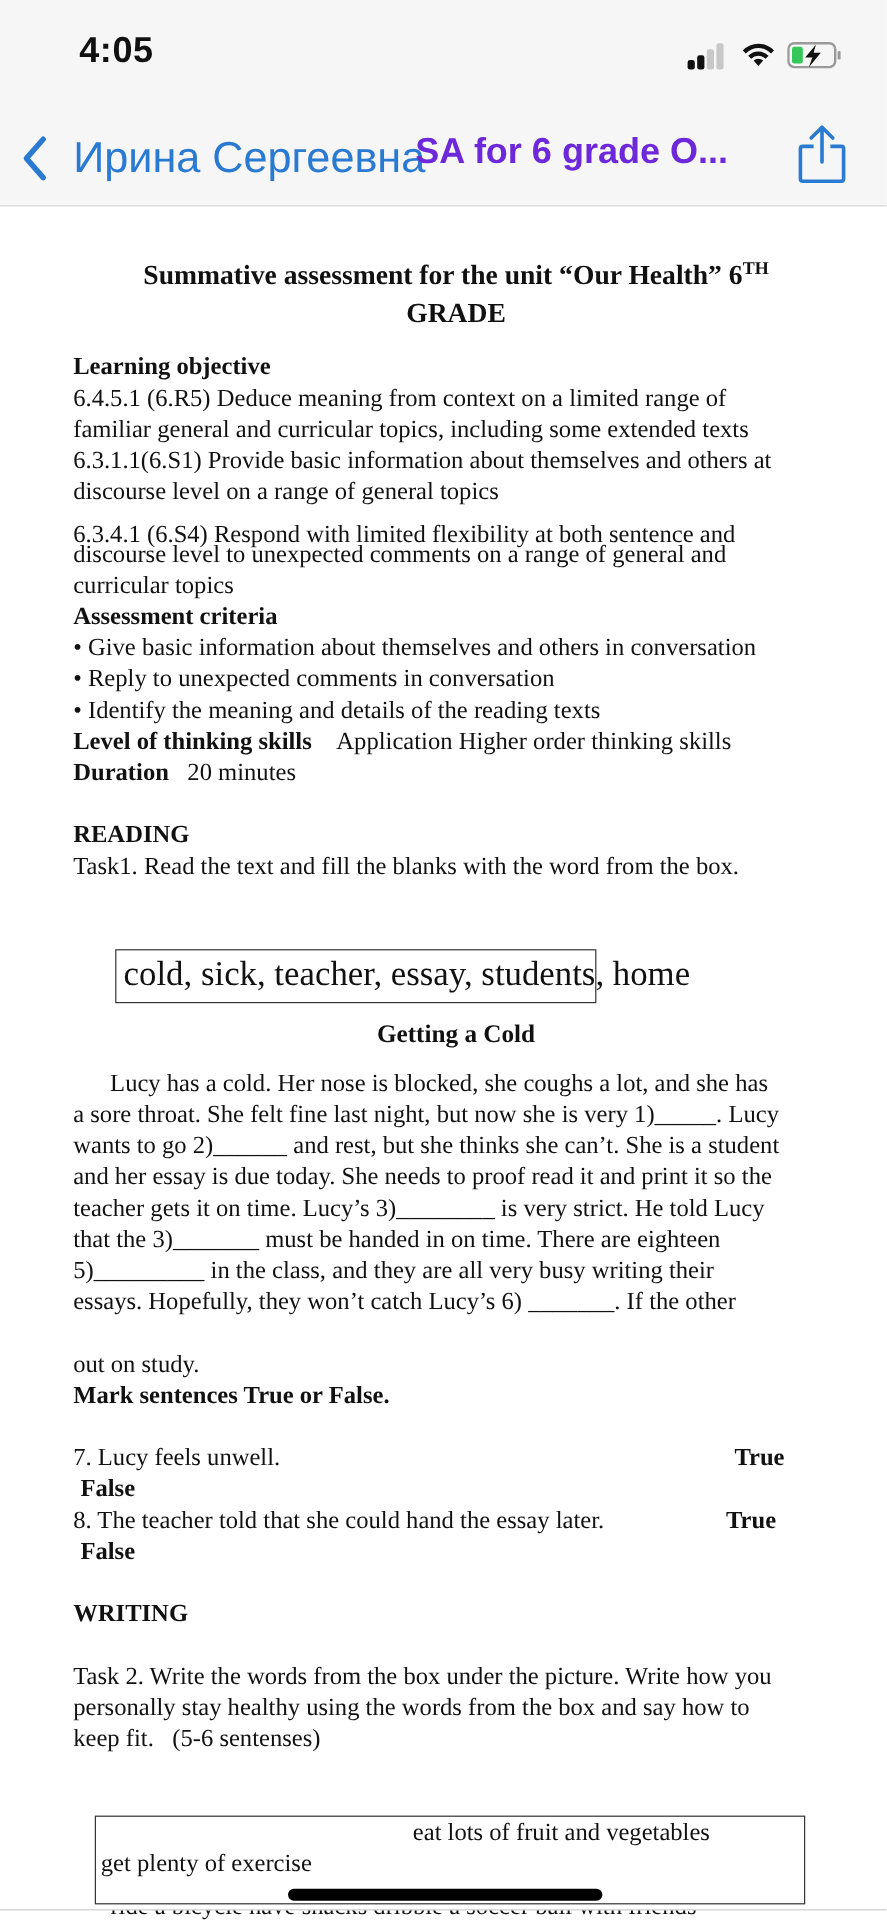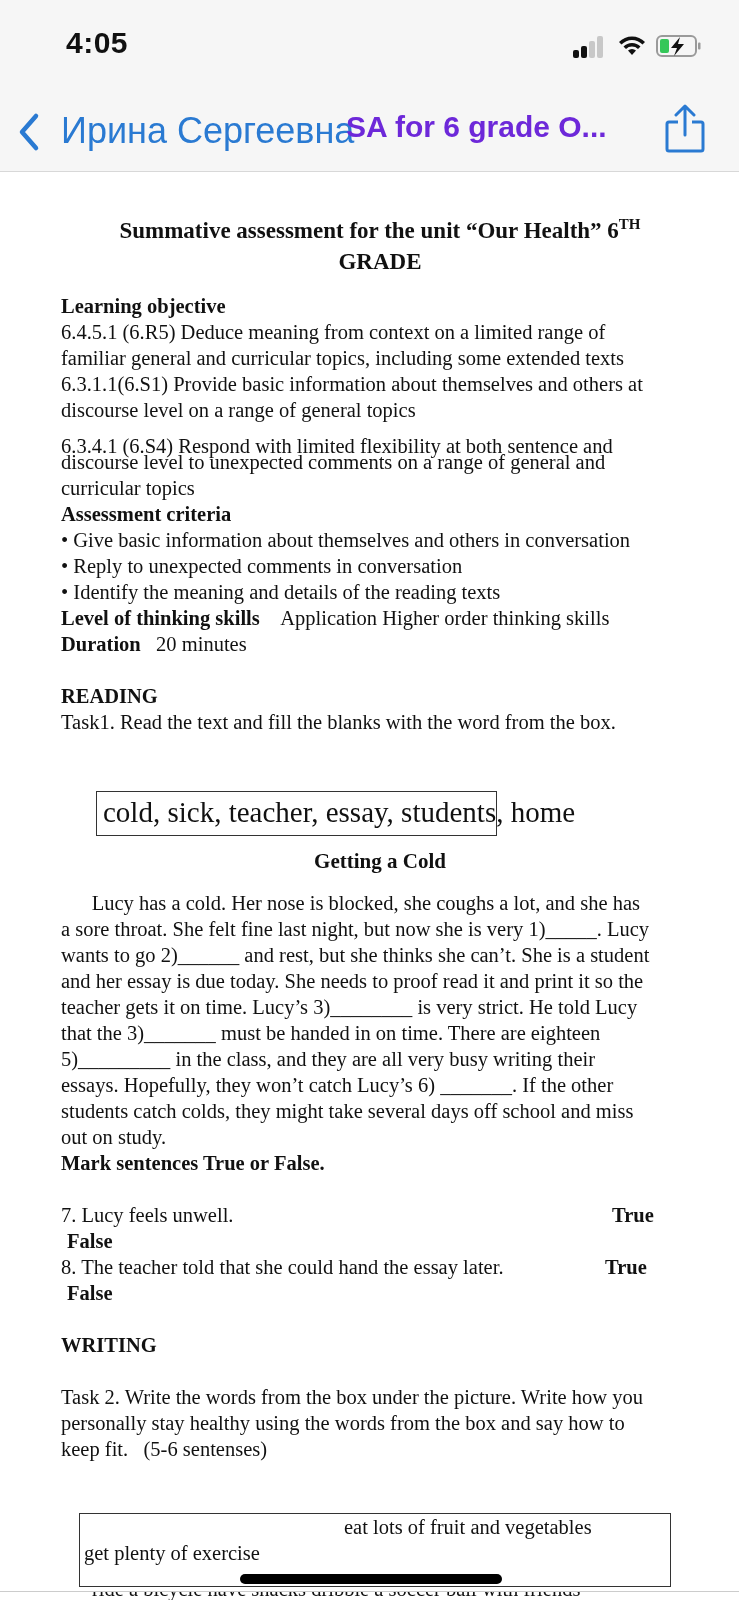--- a/index.html
+++ b/index.html
@@ -105,21 +105,20 @@
   <div class="story-title">Getting a Cold</div>
 
   <div class="line" style="top:717px; white-space:pre;">      Lucy has a cold. Her nose is blocked, she coughs a lot, and she has</div>
   <div class="line" style="top:743px;">a sore throat. She felt fine last night, but now she is very 1)_____. Lucy</div>
   <div class="line" style="top:769px;">wants to go 2)______ and rest, but she thinks she can’t. She is a student</div>
   <div class="line" style="top:795px;">and her essay is due today. She needs to proof read it and print it so the</div>
   <div class="line" style="top:821px;">teacher gets it on time. Lucy’s 3)________ is very strict. He told Lucy</div>
   <div class="line" style="top:847px;">that the 3)_______ must be handed in on time. There are eighteen</div>
   <div class="line" style="top:873px;">5)_________ in the class, and they are all very busy writing their</div>
   <div class="line" style="top:899px;">essays. Hopefully, they won’t catch Lucy’s 6) _______. If the other</div>
-  <div class="line" style="top:925px;">students catch colds, they might take several days off school and miss</div>
   <div class="line" style="top:951px;">out on study.</div>
 
   <div class="line b" style="top:977px;">Mark sentences True or False.</div>
 
   <div class="line" style="top:1029px;">7. Lucy feels unwell.</div>
   <div class="line b" style="top:1029px; left:612px;">True</div>
   <div class="line b" style="top:1055px; left:67px;">False</div>
 
   <div class="line" style="top:1081px;">8. The teacher told that she could hand the essay later.</div>
   <div class="line b" style="top:1081px; left:605px;">True</div>

